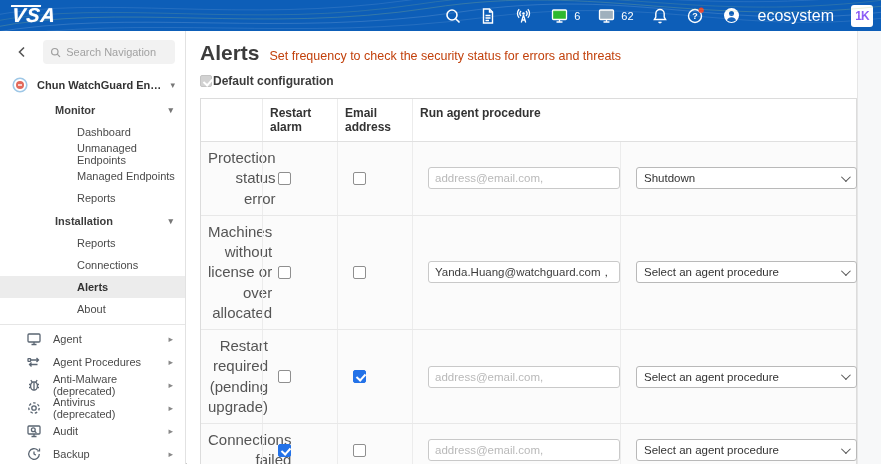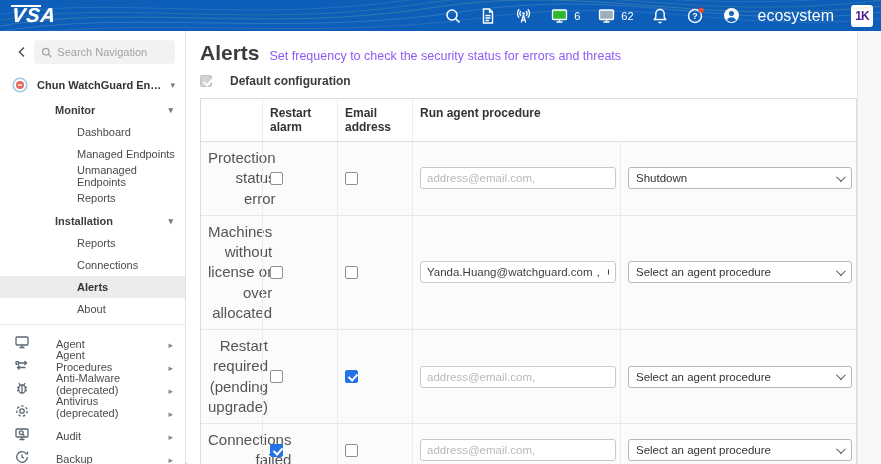--- a/index.html
+++ b/index.html
@@ -14,57 +14,57 @@
   .topbar svg.waves { position:absolute; left:0; top:0; pointer-events:none; }
   .logo { position:relative; color:#fff; font-size:20px; font-weight:bold; font-style:italic;
     letter-spacing:1px; transform:skewX(-6deg); text-shadow:0 0 1px rgba(255,255,255,.6); }
   .logo::before { content:""; position:absolute; left:-2px; top:1px; width:30px; height:2px; background:#fff; }
   .topbar-right { margin-left:auto; display:flex; align-items:center; gap:17px; }
   .tb-ic { display:flex; align-items:center; gap:5px; color:#fff; cursor:pointer; }
   .tb-count { color:#fff; font-size:11px; }
   .eco-label { color:#fff; font-size:16px; }
   .kbox { width:22px; height:22px; background:#fff; border-radius:3px; display:flex;
     align-items:center; justify-content:center; }
-  .kbox span { color:#4c1d95; font-weight:800; font-size:12px; letter-spacing:-1px; }
+  .kbox span { color:#8b5cf6; font-weight:800; font-size:12px; letter-spacing:-1px; }
 
   
   .sidebar { position:absolute; top:31px; left:0; width:186px; height:433px;
     background:#fff; border-right:1px solid #e2e2e2; font-size:11px; color:#4a4a4a; }
-  .side-top { display:flex; align-items:center; gap:0; padding:9px 10px 8px 10px; }
+  .side-top { display:flex; align-items:center; gap:9px; padding:9px 10px 8px 10px; }
   .back-btn { width:24px; height:24px; display:flex; align-items:center; justify-content:center;
     border-radius:4px; cursor:pointer; color:#555; }
   .nav-search { flex:1; height:24px; background:#f2f2f2; border-radius:4px; display:flex;
     align-items:center; padding:0 7px; gap:5px; }
   .nav-search input { border:none; outline:none; background:transparent; width:100%;
     font-size:11px; color:#444; font-family:"Liberation Sans",sans-serif; }
   .nav-search input::placeholder { color:#a2a2a2; }
   .srow { display:flex; align-items:center; cursor:pointer; }
   .mod-row { height:26px; padding:0 10px 0 12px; gap:9px; }
   .mod-row .mod-label { font-weight:bold; color:#333; font-size:11px; white-space:nowrap;
     overflow:hidden; text-overflow:ellipsis; flex:1; }
   .grp-row { height:23px; padding-left:55px; padding-right:12px; font-weight:bold; color:#3d3d3d; }
   .grp-row .grow { flex:1; }
   .sub-row { height:22px; padding-left:77px; color:#4a4a4a; }
   .sub-row.sel { background:#ececec; font-weight:bold; color:#333; }
   .caret-down { color:#777; font-size:9px; }
   .caret-right { color:#888; font-size:9px; margin-left:auto; }
   .side-divider { border-top:1px solid #e6e6e6; margin:4px 0 2px 0; }
-  .bot-row { height:23px; padding:0 12px 0 14px; gap:26px;align-items:flex-end; }
+  .bot-row { height:23px; padding:0 12px 0 26px; gap:11px; }
   .bot-row .blabel { flex:1; }
   .ic16 { width:16px; height:16px; flex:none; color:#5a6572; }
 
   
   .main { position:absolute; top:31px; left:187px; width:694px; height:433px; background:#fff; }
   .scroll-gutter { position:absolute; top:0; right:0; width:24px; height:433px;
     background:#f7f8f9; border-left:1px solid #e6e6e6; }
   .main-head { padding:10px 0 0 13px; }
   .title-line { display:flex; align-items:baseline; gap:10px; }
   .page-title { font-size:21px; font-weight:600; color:#3c3c3c; }
-  .page-sub { font-size:12.5px; color:#8b5cf6; }
-  .default-line { display:flex; align-items:center; gap:18px; margin-top:9px; }
+  .page-sub { font-size:12.5px; color:#c2410c; }
+  .default-line { display:flex; align-items:center; gap:1px; margin-top:9px; }
   .default-label { font-size:12px; font-weight:bold; color:#3c3c3c; }
 
   
   .cb { position:relative; width:13px; height:13px; border:1px solid #8f8f8f; border-radius:2px;
     background:#fff; flex:none; cursor:pointer; }
   .cb.on { background:#2372e8; border-color:#2372e8; }
   .cb.on::after, .cb.dis::after { content:""; position:absolute; left:4px; top:1px;
     width:4px; height:7px; border-right:2px solid #fff; border-bottom:2px solid #fff;
     transform:rotate(42deg); }
   .cb.dis { background:#d2d2d2; border-color:#c4c4c4; width:12px; height:12px; cursor:default; }
@@ -72,21 +72,21 @@
   
   .tbl { margin:10px 0 0 13px; width:657px; border:1px solid #dcdcdc; background:#fbfbfb; }
   .thead { display:grid; grid-template-columns:61px 75px 75px 208px 237px; background:#fff;
     border-bottom:1px solid #e0e0e0; }
   .thead .th { padding:7px 4px 7px 7px; font-size:12px; font-weight:bold; color:#333;
     border-left:1px solid #ececec; }
   .thead .th:first-child { border-left:none; }
   .tbody .trow { display:grid; grid-template-columns:61px 75px 75px 208px 237px;
     border-top:1px solid #e8e8e8; }
   .tbody .trow:first-child { border-top:none; }
-  .cell { display:flex; align-items:center; border-left:1px solid #ececec; padding-left:7px; }
+  .cell { display:flex; align-items:center; border-left:1px solid #ececec; padding-left:15px; }
   .cell:first-child { border-left:none; }
   .c-label { font-size:15px; color:#555; line-height:1.35; padding:6px 1px 6px 7px;text-align:right; }
   .email { width:196px; height:22px; border:1px solid #c9c9c9; border-radius:3px;
     padding:0 6px; font-size:11.5px; color:#3d3d3d; background:#fff; outline:none;
     font-family:"Liberation Sans",sans-serif; }
   .email::placeholder { color:#b9b9b9; }
   .select { width:224px; height:22px; border:1px solid #b9b9b9; border-radius:3px; background:#fff;
     display:flex; align-items:center; padding:0 8px 0 7px; cursor:pointer; }
   .sel-text { flex:1; font-size:11.5px; color:#333; white-space:nowrap; overflow:hidden; }
   .chev { width:7px; height:7px; border-right:1.6px solid #555; border-bottom:1.6px solid #555;
@@ -206,24 +206,24 @@
     </div>
 
     <div class="srow grp-row">
       <span class="grow">Monitor</span>
       <span class="caret-down">▾</span>
     </div>
     <div class="srow sub-row">
         <span>Dashboard</span>
       </div>
     <div class="srow sub-row">
+        <span>Unmanaged Endpoints</span>
+      </div>
+    <div class="srow sub-row">
         <span>Managed Endpoints</span>
-      </div>
-    <div class="srow sub-row">
-        <span>Unmanaged Endpoints</span>
       </div>
     <div class="srow sub-row">
         <span>Reports</span>
       </div>
 
     <div class="srow grp-row">
       <span class="grow">Installation</span>
       <span class="caret-down">▾</span>
     </div>
     <div class="srow sub-row">

